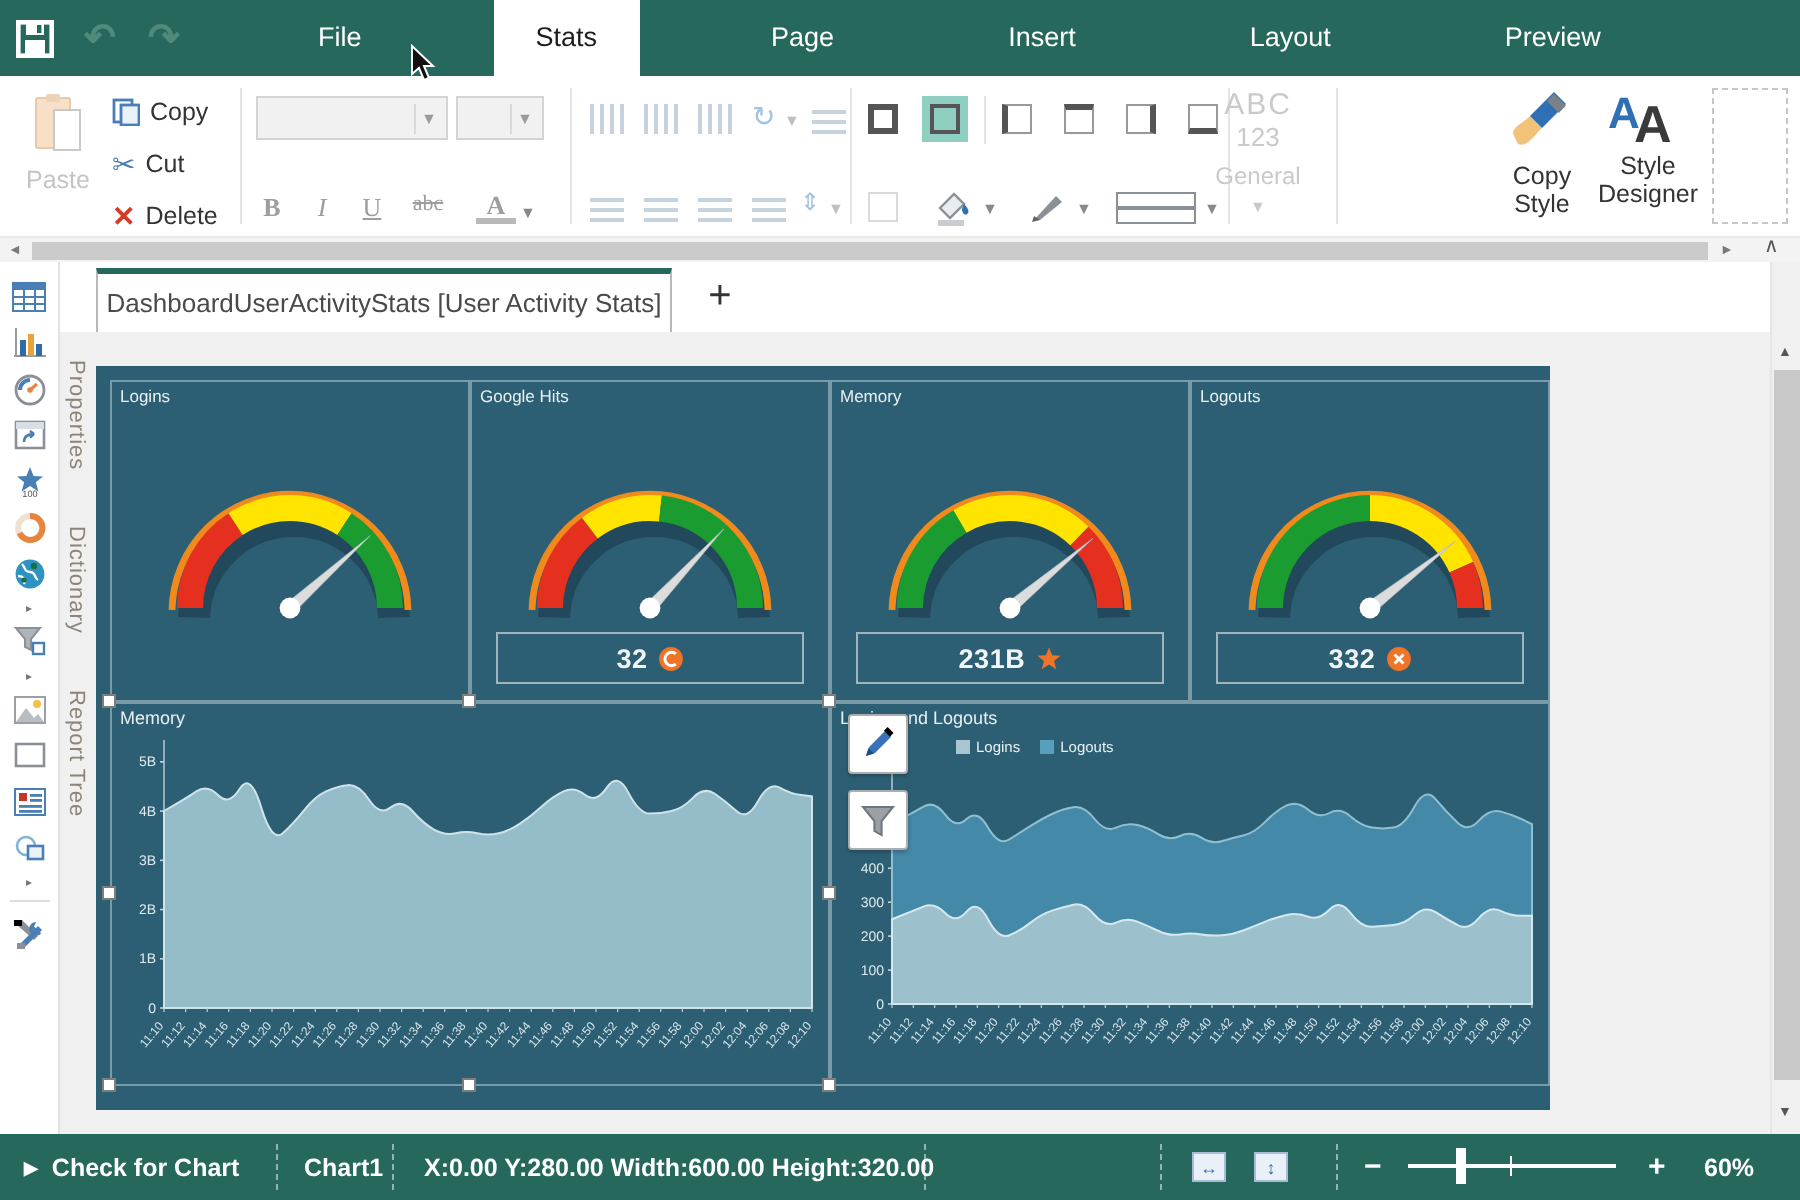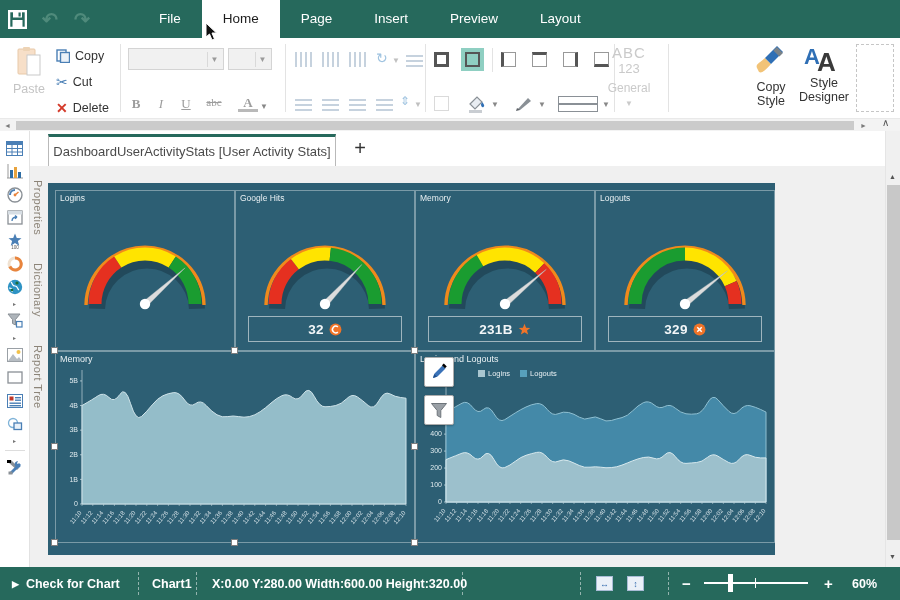--- a/index.html
+++ b/index.html
@@ -2,21 +2,21 @@
 <html><head>
 <meta charset="utf-8">
 <style>
   * { box-sizing: border-box; margin:0; padding:0; }
   html,body { width:900px; height:600px; overflow:hidden; font-family:"Liberation Sans",sans-serif; background:#fff; }
   .abs { position:absolute; }
   
   #header { position:absolute; left:0; top:0; width:900px; height:38px; background:#26695C; display:flex; align-items:center; }
   #save-btn { width:34px; height:38px; display:flex; align-items:center; justify-content:center; }
   .hist-btn { width:32px; height:38px; display:flex; align-items:center; justify-content:center; color:#4F8A7B; font-size:19px; font-weight:bold; }
-  #menu-tabs { display:flex; height:38px; margin-left:40px; }
+  #menu-tabs { display:flex; height:38px; margin-left:40px;gap:45px; }
   .menu-tab { padding:0 21px; height:38px; line-height:38px; color:#fff; font-size:13.5px; cursor:default; }
   .menu-tab.active { background:#fff; color:#1d1d1d; }
   
   #ribbon { position:absolute; left:0; top:38px; width:900px; height:80px; background:#fff; }
   .rsep { position:absolute; top:6px; height:68px; width:1px; background:#E3E3E3; }
   .rlabel { font-size:12.5px; color:#333; }
   .rlabel.dis { color:#C4C4C4; }
   .editrow { position:absolute; left:56px; display:flex; align-items:center; gap:5px; height:20px; }
   .combo { position:absolute; background:#F1F1F1; border:1px solid #D4D4D4; height:22px; }
   .combo .dd { position:absolute; right:2px; top:3px; width:14px; height:15px; border-left:1px solid #D9D9D9; color:#9a9a9a; font-size:8px; text-align:center; line-height:15px; }
@@ -82,25 +82,25 @@
     </svg>
   </div>
   <div class="hist-btn">
       <span>↶</span>
     </div>
   <div class="hist-btn">
       <span>↷</span>
     </div>
   <div id="menu-tabs">
       <div class="menu-tab">File</div>
-      <div class="menu-tab active">Home</div>
+      <div class="menu-tab active">Stats</div>
       <div class="menu-tab">Page</div>
       <div class="menu-tab">Insert</div>
+      <div class="menu-tab">Layout</div>
       <div class="menu-tab">Preview</div>
-      <div class="menu-tab">Layout</div>
     </div>
 </div>
 <svg id="cursor" width="15" height="20" viewBox="0 0 15 20">
   <path d="M1,1 L1,15 L4.5,12 L7,18 L9.5,17 L7,11 L11.5,11 Z" fill="#111" stroke="#fff" stroke-width="1"></path>
 </svg>
 
 <div id="ribbon">
 
   <div class="abs" style="left:8px; top:8px; width:42px; text-align:center;">
     <svg width="26" height="32" viewBox="0 0 26 32">
@@ -413,21 +413,21 @@
         <svg viewBox="0 0 178 112" style="position:absolute;left:0;top:13px;width:178px;height:112px;">
           <path d="M41.03,104.74 A50,50 0 0 1 140.97,104.74" stroke="rgba(15,35,45,.35)" stroke-width="16" fill="none"></path>
           <path d="M30.01,101.03 A59,59 0 0 1 147.99,101.03" stroke="#F08A1C" stroke-width="3.4" fill="none"></path>
           <path d="M39.00,100.00 A50,50 0 0 1 89.00,50.00" stroke="#1A9C30" stroke-width="13" fill="none"></path>
           <path d="M89.00,50.00 A50,50 0 0 1 134.68,79.66" stroke="#FFE400" stroke-width="13" fill="none"></path>
           <path d="M134.68,79.66 A50,50 0 0 1 139.00,100.00" stroke="#E53020" stroke-width="13" fill="none"></path>
           <polygon points="87.15301557402303,97.63596773917983 90.84698442597697,102.36403226082017 131.55258069476298,66.75428033241445" fill="#DCDCDC" stroke="#AFb8bc" stroke-width="0.4"></polygon>
           <circle cx="89" cy="100" r="5.2" fill="#FFFFFF"></circle>
         </svg>
         <div class="value-box">
-          <span class="value-text">329</span>
+          <span class="value-text">332</span>
           <span style="display: flex;">
             <svg width="13" height="13" viewBox="0 0 14 14">
               <circle cx="7" cy="7" r="6.4" fill="#F07428"></circle>
               <path d="M4.6,4.6 L9.4,9.4 M9.4,4.6 L4.6,9.4" stroke="#fff" stroke-width="1.6"></path>
             </svg>
           </span>
         </div>
       </div>
       <div class="panel" style="left: 7px; top: 168px; width: 360px; height: 192px;">
         <div class="panel-title" style="font-size: 9px;">Memory</div>

